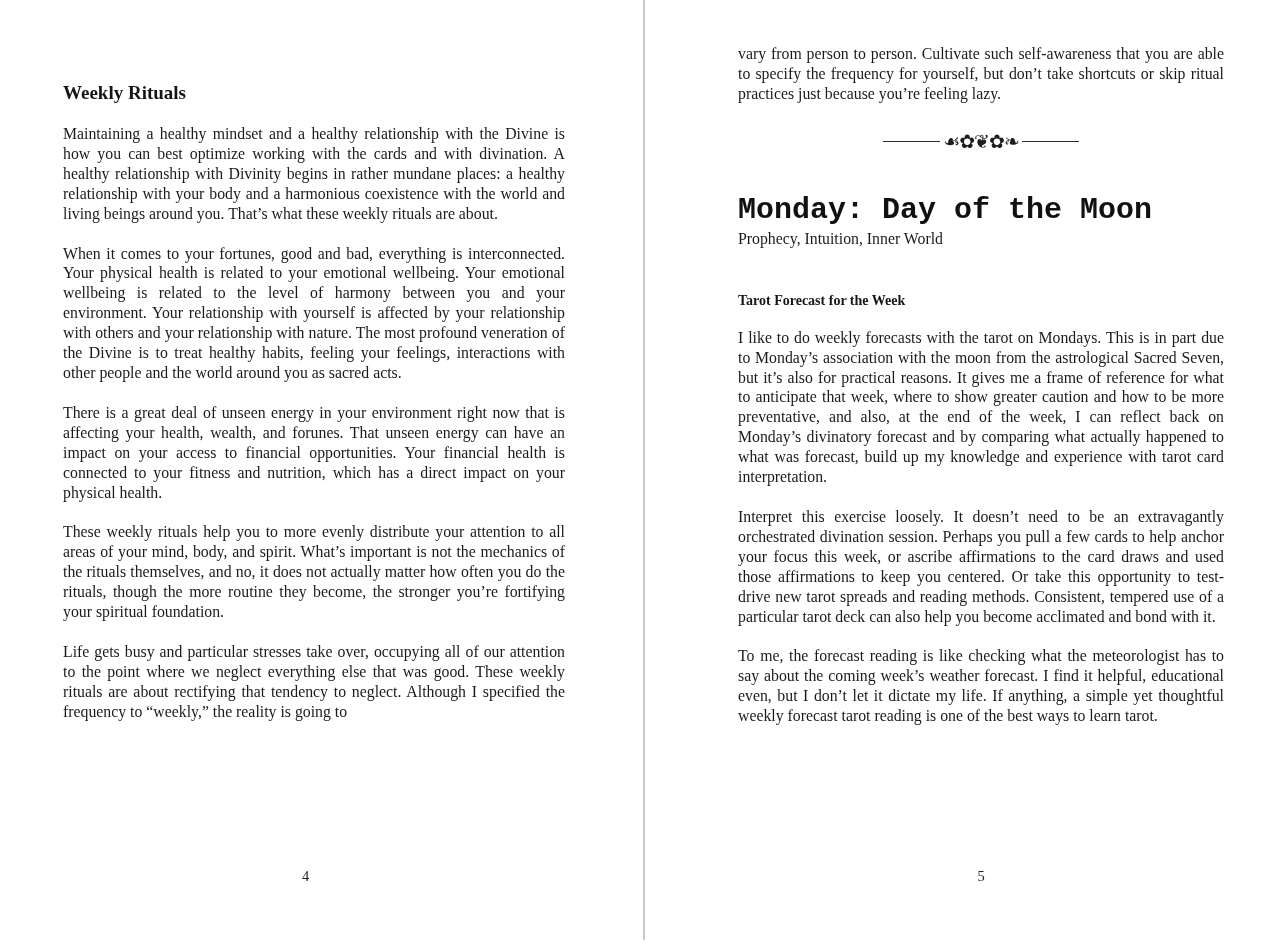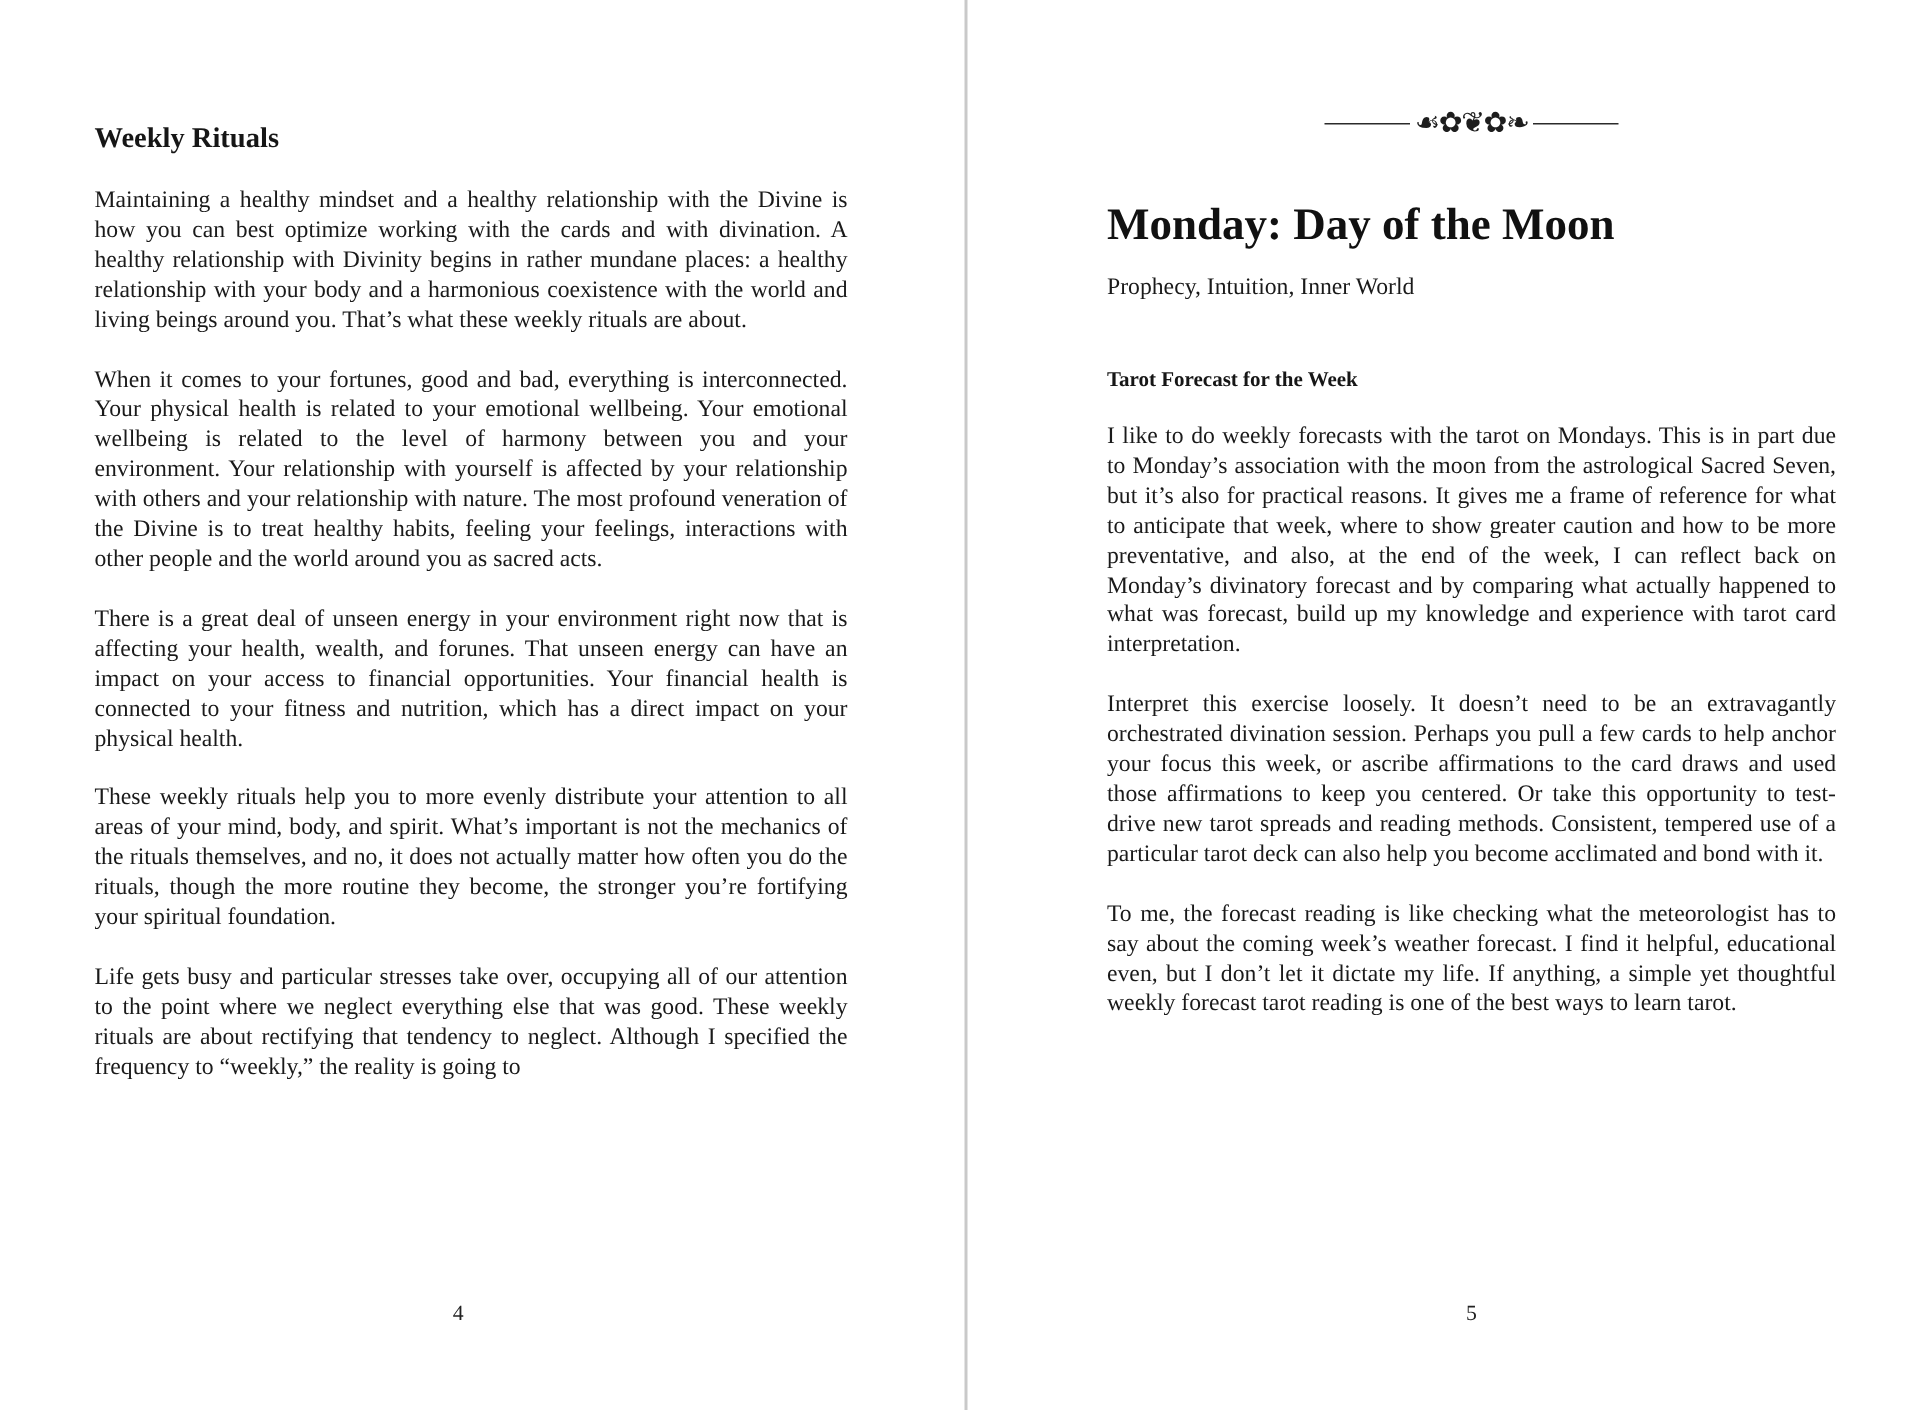--- a/index.html
+++ b/index.html
@@ -78,28 +78,28 @@
     font-family: "DejaVu Sans", sans-serif;
     font-size: 19px;
     line-height: 1;
     color: #1d1d1d;
     padding: 0 3px;
     letter-spacing: -1px;
     white-space: nowrap;
   }
   .chapter-title {
     margin: 40px 0 0 0;
-    font-family: Liberation Serif, serif;
+    font-family: Liberation Mono, monospace;
     font-weight: bold;
     font-size: 30px;
     line-height: 32px;
     color: #111111;
   }
   .chapter-subtitle {
-    margin-top: 16px;
+    margin-top: 3px;
     font-size: 15.8px;
     line-height: 20px;
     color: #1a1a1a;
   }
   .section-heading {
     margin: 40px 0 0 0;
     font-family: "Liberation Serif", serif;
     font-weight: bold;
     font-size: 14px;
     line-height: 24px;
@@ -136,20 +136,21 @@
     <p class="body-par">When it comes to your fortunes, good and bad, everything is interconnected. Your physical health is related to your emotional wellbeing. Your emotional wellbeing is related to the level of harmony between you and your environment. Your relationship with yourself is affected by your relationship with others and your relationship with nature. The most profound veneration of the Divine is to treat healthy habits, feeling your feelings, interactions with other people and the world around you as sacred acts.</p>
     <p class="body-par">There is a great deal of unseen energy in your environment right now that is affecting your health, wealth, and forunes. That unseen energy can have an impact on your access to financial opportunities. Your financial health is connected to your fitness and nutrition, which has a direct impact on your physical health.</p>
     <p class="body-par">These weekly rituals help you to more evenly distribute your attention to all areas of your mind, body, and spirit. What’s important is not the mechanics of the rituals themselves, and no, it does not actually matter how often you do the rituals, though the more routine they become, the stronger you’re fortifying your spiritual foundation.</p>
     <p class="body-par">Life gets busy and particular stresses take over, occupying all of our attention to the point where we neglect everything else that was good. These weekly rituals are about rectifying that tendency to neglect. Although I specified the frequency to “weekly,” the reality is going to</p>
     <div class="pagenum">4</div>
   </div>
 
   <div class="page-gutter"></div>
 
   <div class="page page-right">
+    <p class="body-par cont">vary from person to person. Cultivate such self-awareness that you are able to specify the frequency for yourself, but don’t take shortcuts or skip ritual practices just because you’re feeling lazy.</p>
     <div class="ornament">
       <span class="orn-line"></span>
       <span class="orn-glyphs">☙✿❦✿❧</span>
       <span class="orn-line"></span>
     </div>
     <h1 class="chapter-title">Monday: Day of the Moon</h1>
     <div class="chapter-subtitle">Prophecy, Intuition, Inner World</div>
     <h2 class="section-heading">Tarot Forecast for the Week</h2>
     <p class="body-par after-heading">I like to do weekly forecasts with the tarot on Mondays. This is in part due to Monday’s association with the moon from the astrological Sacred Seven, but it’s also for practical reasons. It gives me a frame of reference for what to anticipate that week, where to show greater caution and how to be more preventative, and also, at the end of the week, I can reflect back on Monday’s divinatory forecast and by comparing what actually happened to what was forecast, build up my knowledge and experience with tarot card interpretation.</p>
     <p class="body-par">Interpret this exercise loosely. It doesn’t need to be an extravagantly orchestrated divination session. Perhaps you pull a few cards to help anchor your focus this week, or ascribe affirmations to the card draws and used those affirmations to keep you centered. Or take this opportunity to test-drive new tarot spreads and reading methods. Consistent, tempered use of a particular tarot deck can also help you become acclimated and bond with it.</p>

